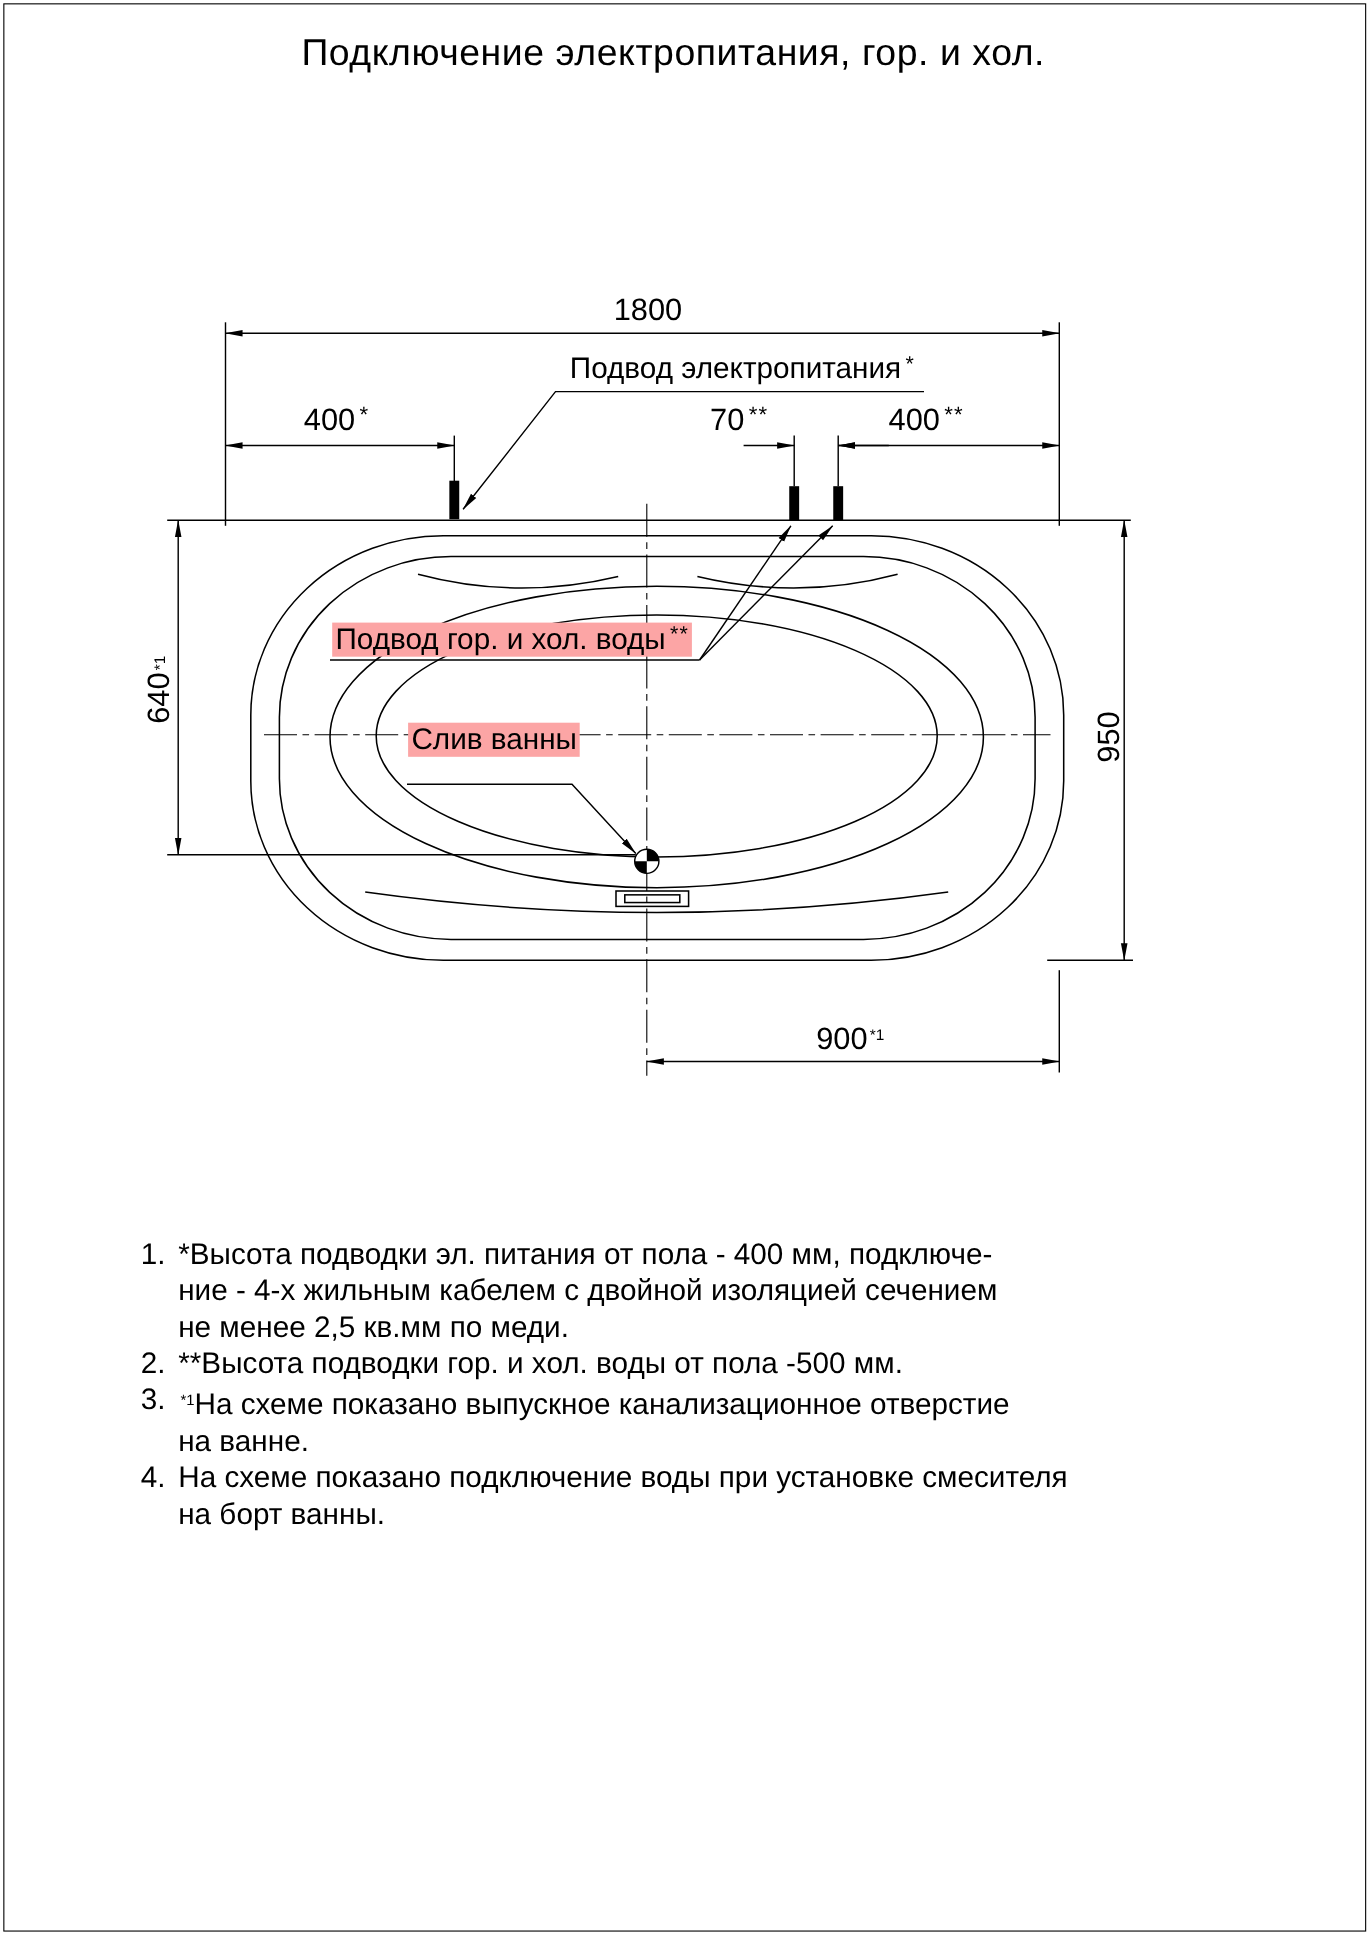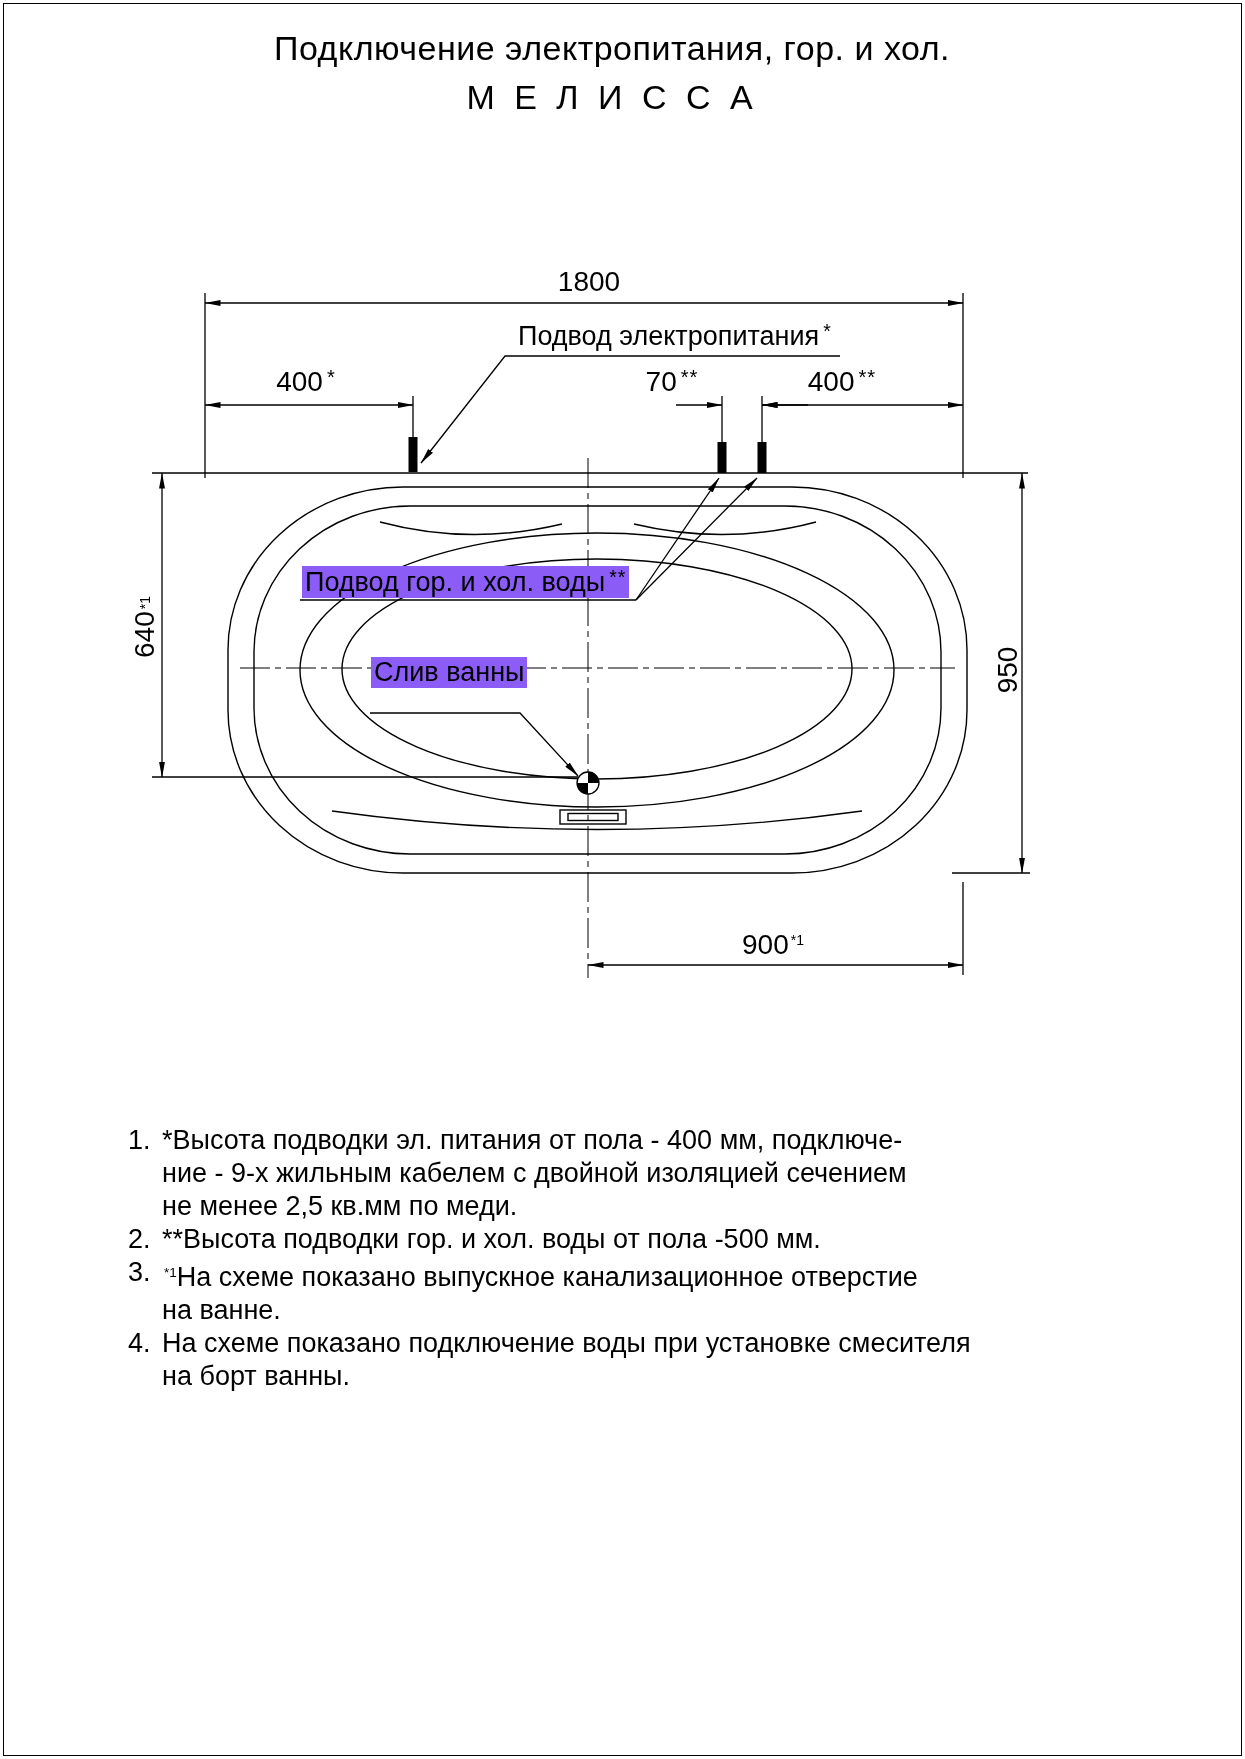--- a/index.html
+++ b/index.html
@@ -4,38 +4,37 @@
 <style>
   html,body{margin:0;padding:0;}
   body{width:1245px;height:1759px;background:#fff;color:#000;
        font-family:"Liberation Sans","DejaVu Sans",sans-serif;position:relative;overflow:hidden;}
   .border{position:absolute;left:3px;top:3px;right:3px;bottom:3px;border:1.5px solid #000;}
   .abs{position:absolute;}
   .title{width:1200px;left:0;text-align:center;font-size:34px;line-height:49px;letter-spacing:0.5px;padding-left:12px;}
   .t3{letter-spacing:5px;}
   .lbl{font-size:27px;white-space:nowrap;}
   .dim{font-size:28px;text-align:center;white-space:nowrap;}
-  .bgw{background:#8b5cf6;padding:0 3px;}
+  .bgw{background:#fca5a5;padding:0 3px;}
   sup.s{font-size:0.72em;vertical-align:0.35em;margin-left:4px;letter-spacing:1px;}
   sup.s1{font-size:0.5em;vertical-align:0.65em;margin-left:2px;}
   .rot{transform:rotate(-90deg);}
   .rotbox{height:36px;display:flex;align-items:center;justify-content:center;}
   .notes{left:128px;top:1124px;width:980px;font-size:27px;line-height:33px;}
   .nl{display:flex;}
   .nm{width:34px;flex:0 0 34px;}
   svg{position:absolute;left:0;top:0;}
 </style>
 </head>
 <body>
 
 <div class="border"></div>
 
 <div class="abs title" style="top:24px;">
   <div>Подключение электропитания, гор. и хол.</div>
-  <div class="t3">М Е Л И С С А</div>
 </div>
 
 <svg width="1245" height="1759" viewBox="0 0 1245 1759">
   <defs>
     <marker id="arr" viewBox="0 0 16 8" refX="15.5" refY="4" markerWidth="16" markerHeight="8" markerUnits="userSpaceOnUse" orient="auto-start-reverse">
       <path d="M0,1 L16,4 L0,7 Z" fill="#000"></path>
     </marker>
   </defs>
 
   <g stroke="#000" stroke-width="1.3" fill="none">
@@ -140,21 +139,21 @@
   <span>900</span><sup class="s1">*1</sup>
 </div>
 
 <div class="abs notes">
   <div class="nl">
     <span class="nm">1.</span>
       <span>*Высота подводки эл. питания от пола - 400 мм, подключе-</span>
   </div>
   <div class="nl">
     <span class="nm"></span>
-      <span>ние - 9-х жильным кабелем с двойной изоляцией сечением</span>
+      <span>ние - 4-х жильным кабелем с двойной изоляцией сечением</span>
   </div>
   <div class="nl">
     <span class="nm"></span>
       <span>не менее 2,5 кв.мм по меди.</span>
   </div>
   <div class="nl">
     <span class="nm">2.</span>
       <span>**Высота подводки гор. и хол. воды от пола -500 мм.</span>
   </div>
   <div class="nl">

